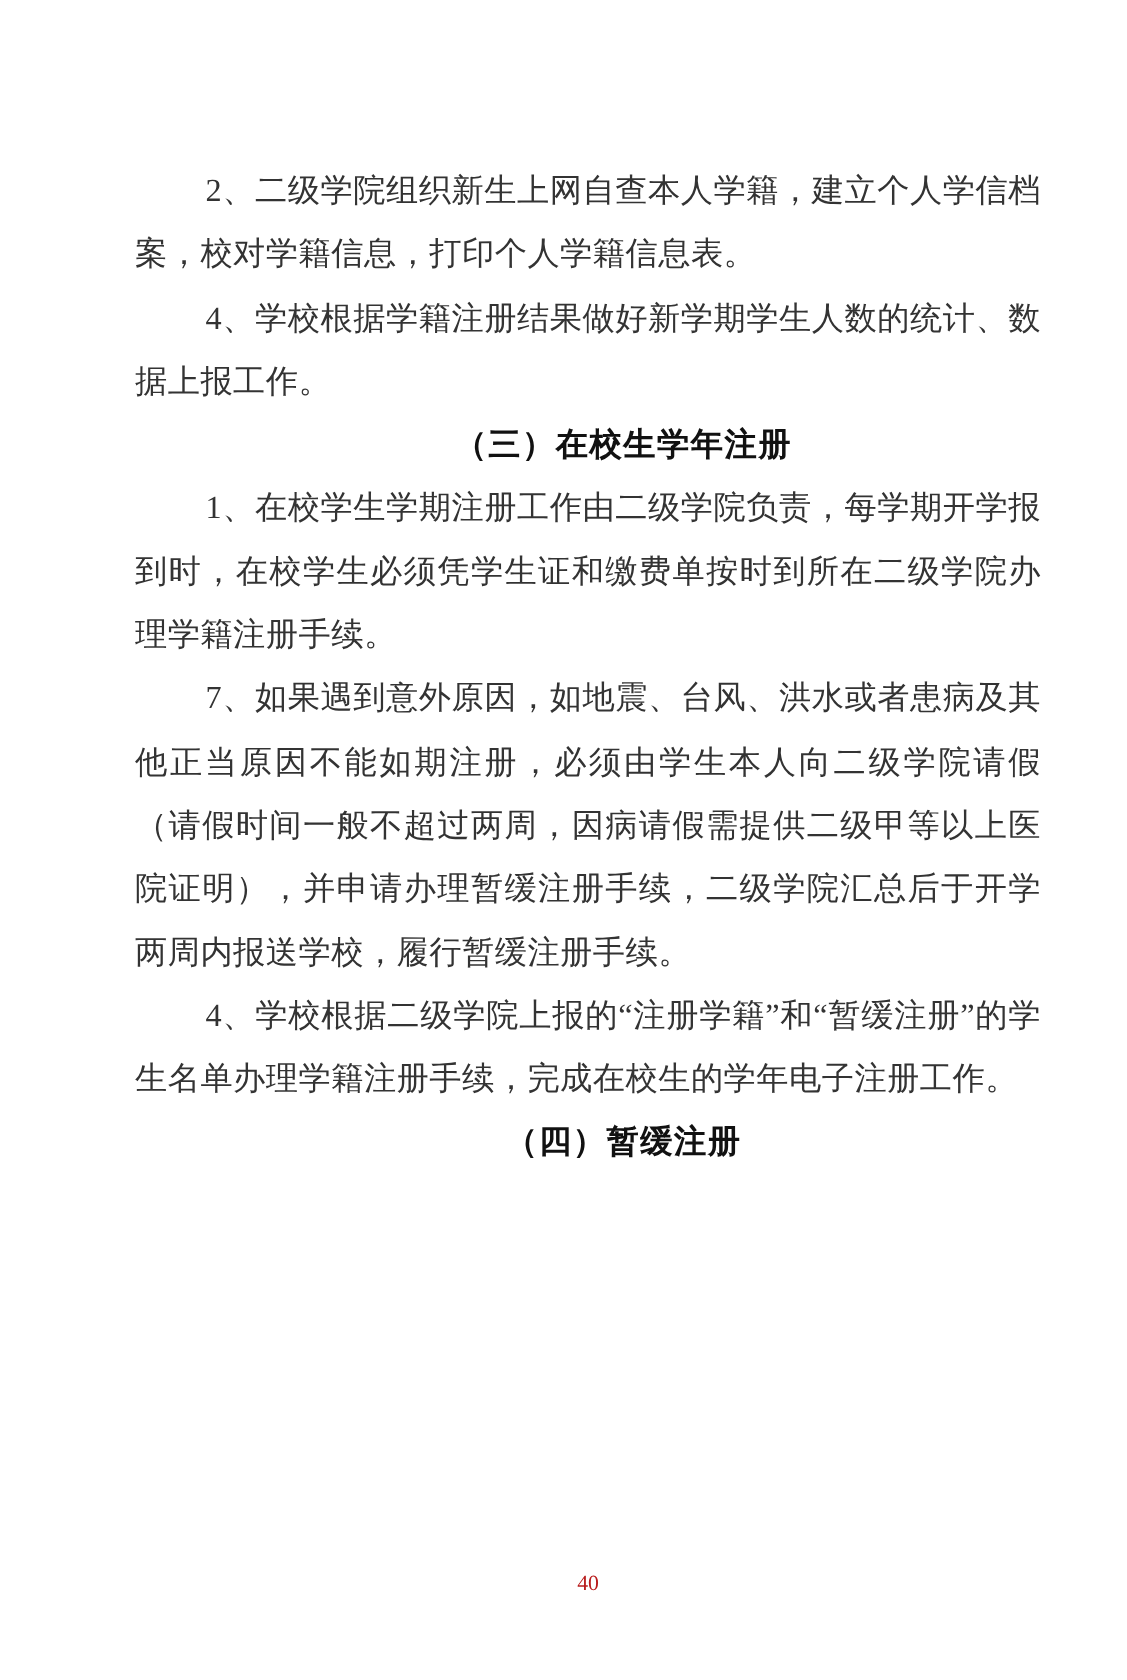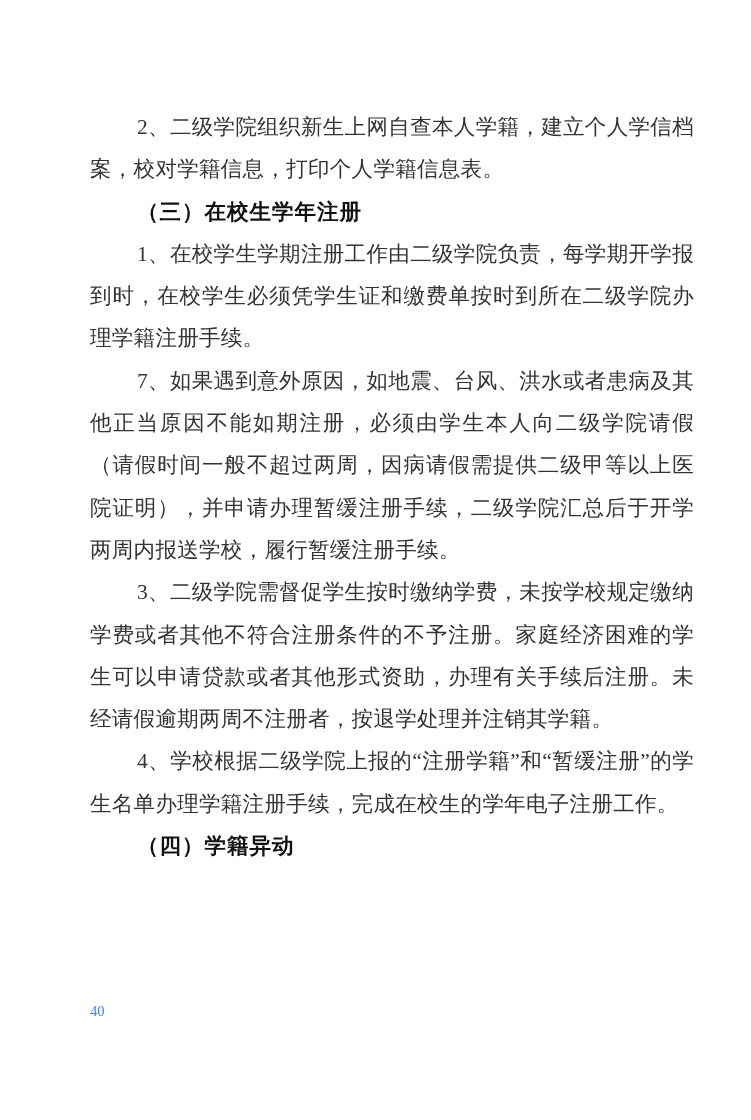--- a/index.html
+++ b/index.html
@@ -29,40 +29,41 @@
     line-height: 42.3px;
     color: #333333;
     text-align: justify;
     text-justify: inter-character;
     text-indent: 47px;
     letter-spacing: 0.3px;
   }
   .content p.heading {
     font-weight: bold;
     color: #111111;
-    text-align: left;
+    text-align: center;
     letter-spacing: 1px;
   }
   .page-number {
     position: absolute;
     left: 90px;
-    top: 991px;
+    top: 1036px;
     width: 604px;
+    text-align: center;
     font-size: 14.5px;
-    color: #3b82f6;
+    color: #b91c1c;
     font-family: "Liberation Serif", "DejaVu Serif", serif;
   }
 </style>
 </head>
 <body>
 
 <div class="page">
   <div class="content">
     <p class="body">2、二级学院组织新生上网自查本人学籍，建立个人学信档案，校对学籍信息，打印个人学籍信息表。</p>
+    <p class="body">4、学校根据学籍注册结果做好新学期学生人数的统计、数据上报工作。</p>
     <p class="heading">（三）在校生学年注册</p>
     <p class="body">1、在校学生学期注册工作由二级学院负责，每学期开学报到时，在校学生必须凭学生证和缴费单按时到所在二级学院办理学籍注册手续。</p>
     <p class="body">7、如果遇到意外原因，如地震、台风、洪水或者患病及其他正当原因不能如期注册，必须由学生本人向二级学院请假（请假时间一般不超过两周，因病请假需提供二级甲等以上医院证明），并申请办理暂缓注册手续，二级学院汇总后于开学两周内报送学校，履行暂缓注册手续。</p>
-    <p class="body">3、二级学院需督促学生按时缴纳学费，未按学校规定缴纳学费或者其他不符合注册条件的不予注册。家庭经济困难的学生可以申请贷款或者其他形式资助，办理有关手续后注册。未经请假逾期两周不注册者，按退学处理并注销其学籍。</p>
     <p class="body">4、学校根据二级学院上报的“注册学籍”和“暂缓注册”的学生名单办理学籍注册手续，完成在校生的学年电子注册工作。</p>
-    <p class="heading">（四）学籍异动</p>
+    <p class="heading">（四）暂缓注册</p>
   </div>
   <div class="page-number">40</div>
 </div>
 
 </body></html>

